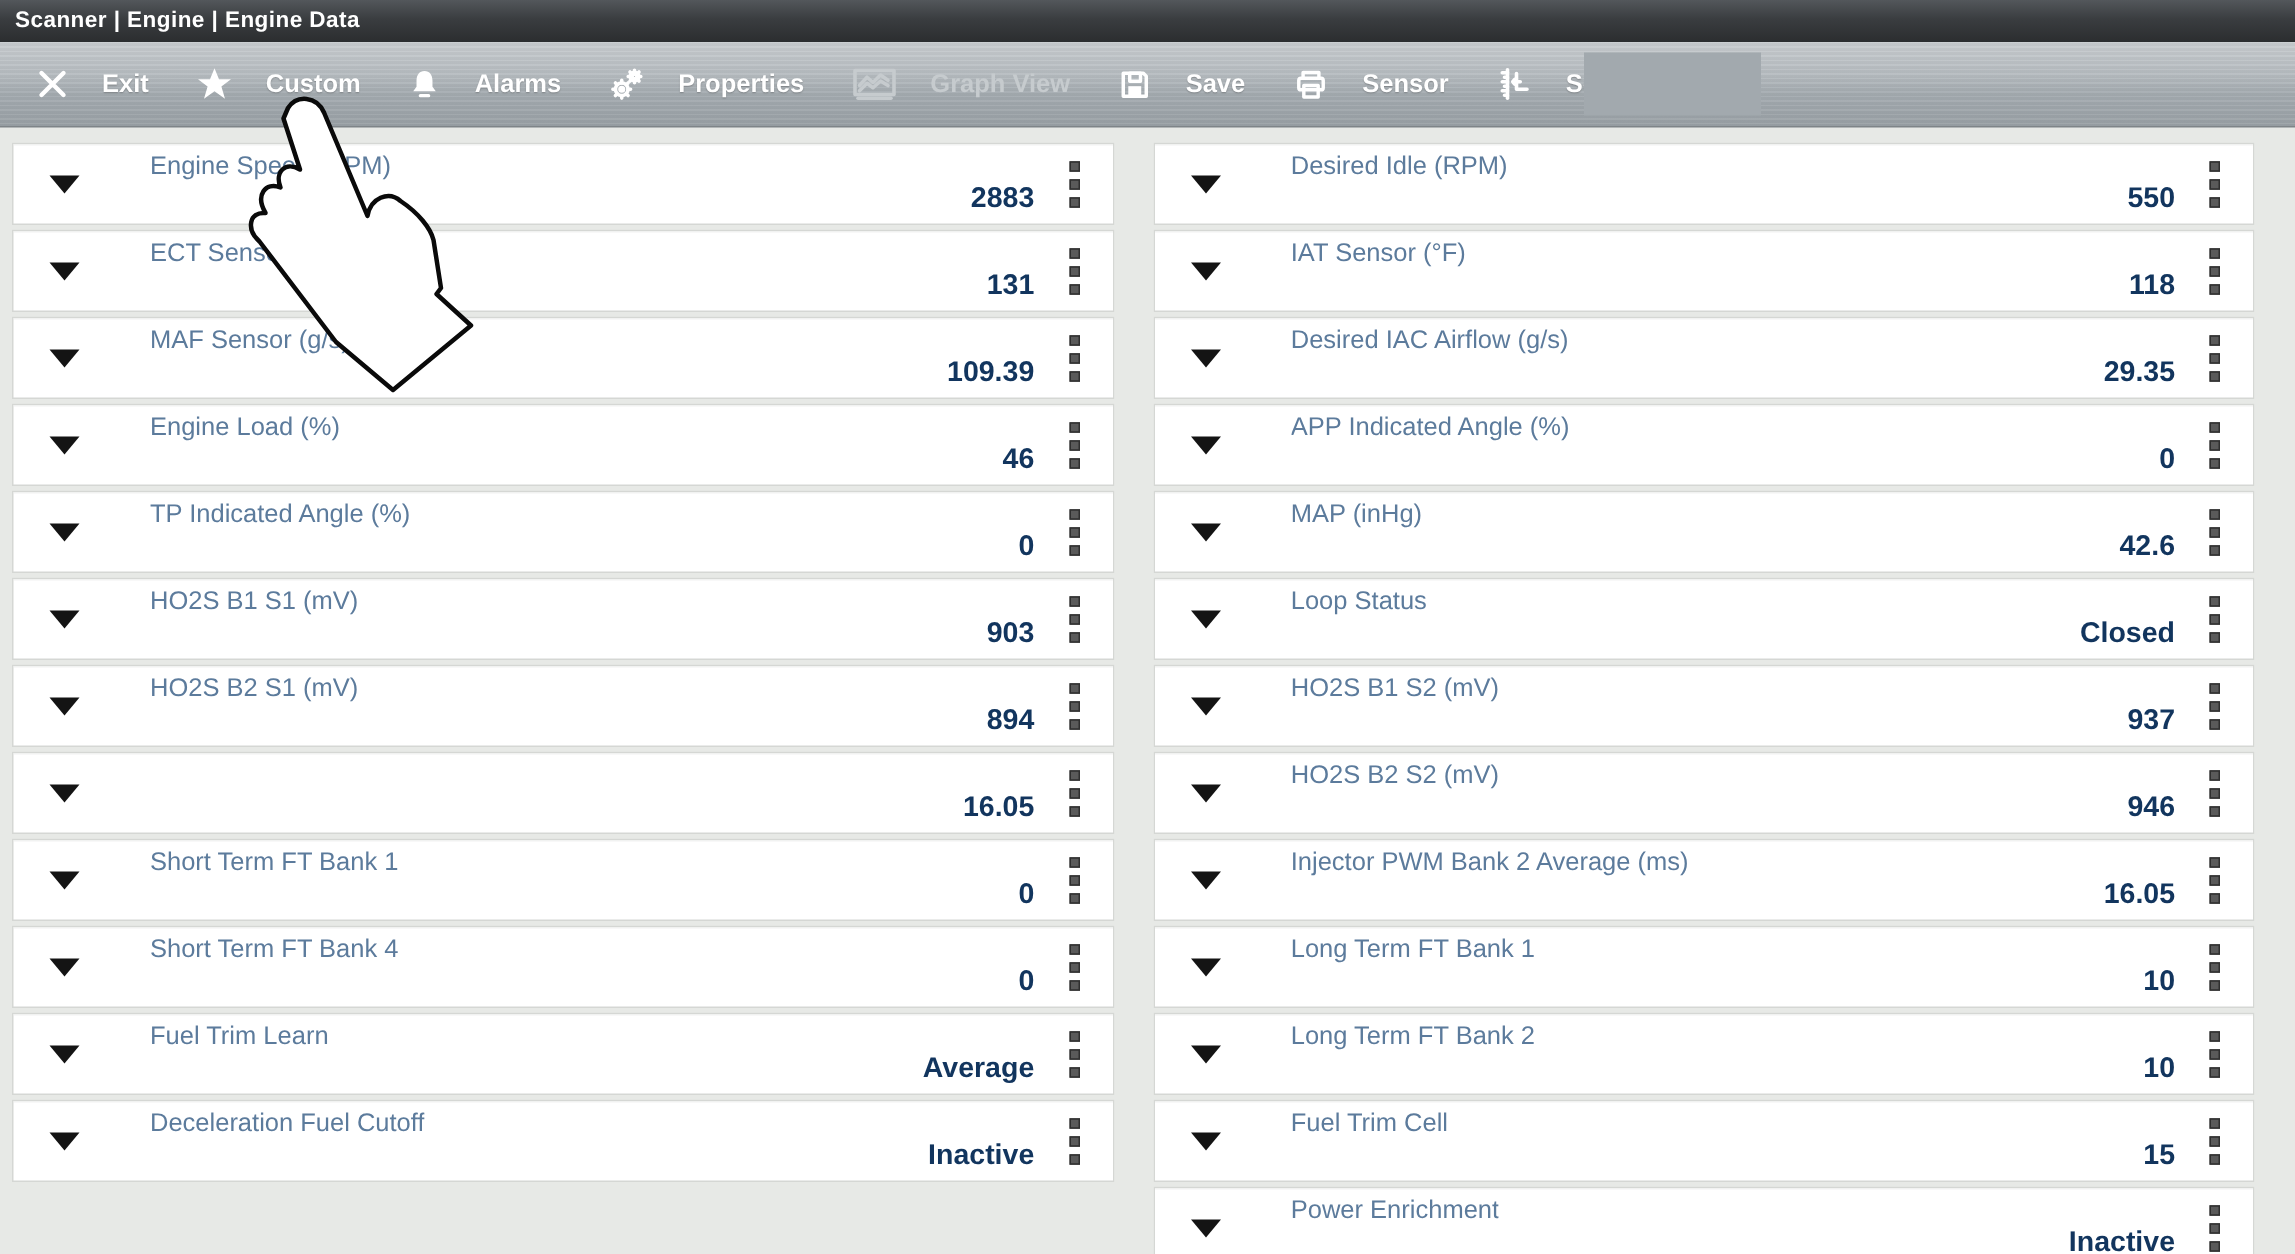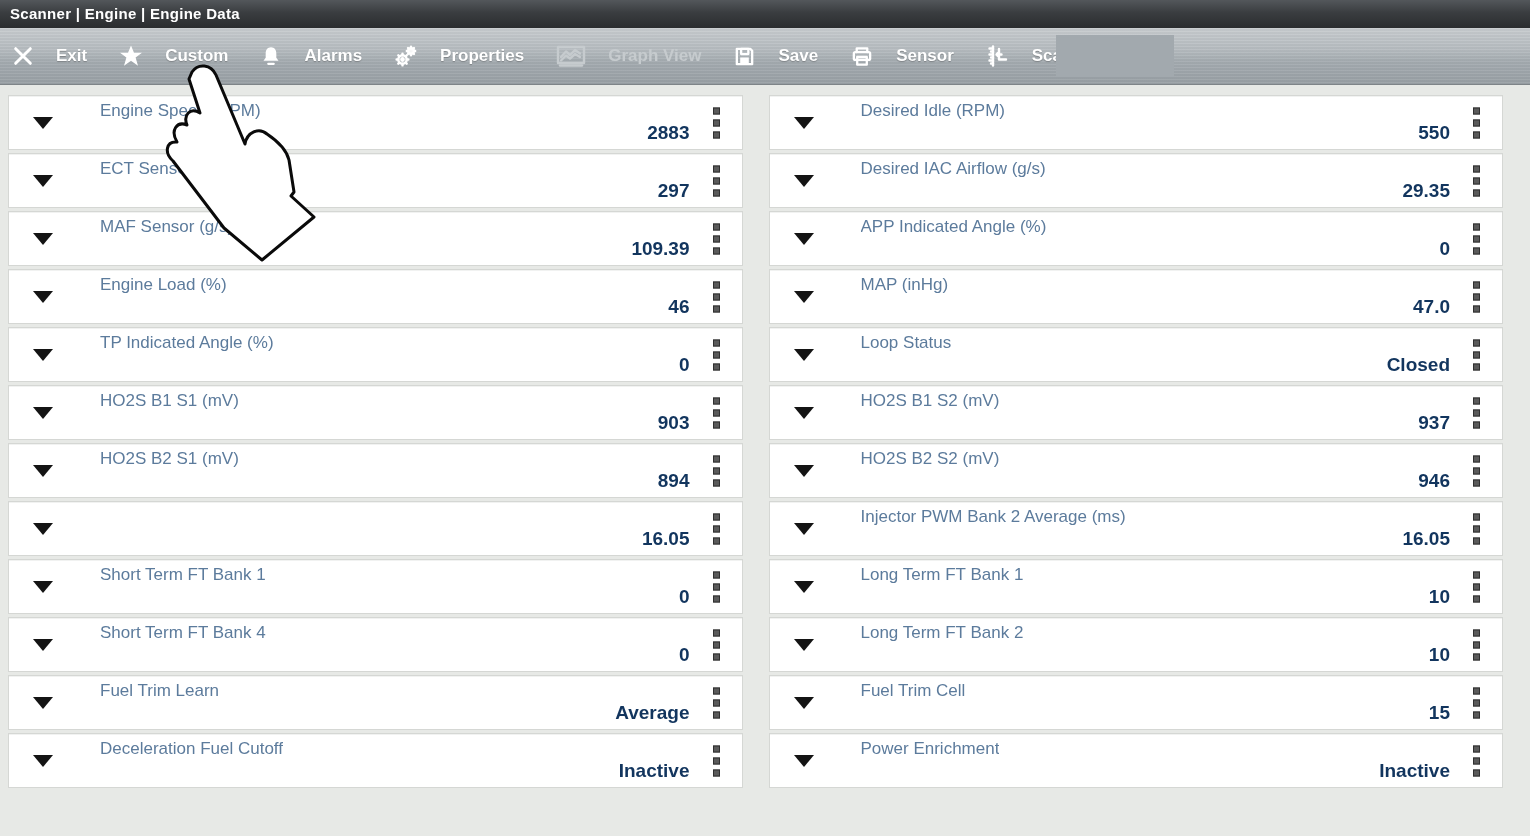--- a/index.html
+++ b/index.html
@@ -23,21 +23,21 @@
       repeating-linear-gradient(180deg, rgba(255,255,255,.05) 0 1px, rgba(0,0,0,.03) 1px 3px),
       linear-gradient(180deg,#c9cdd0 0%,#b6bcc0 40%,#a5acb1 60%,#9aa1a6 100%);
     border-bottom:1px solid #7e8488;
   }
   .tb-btn{
     display:flex;align-items:center;height:100%;
     padding:0 16px;gap:22px;cursor:pointer;
     color:#fff;font-weight:bold;font-size:17px;
     text-shadow:0 1px 1px rgba(0,0,0,.25);
   }
-  .tb-btn:first-child{padding-left:12px;}
+  .tb-btn:first-child{padding-left:24px;}
   .tb-btn.disabled{color:#c6cbce;text-shadow:none;cursor:default;}
   .tb-icon{display:flex;align-items:center;}
   .tb-icon svg{display:block;}
   .tb-slot{
     position:absolute;left:1056px;top:7px;width:118px;height:42px;
     background:#a2a9ae;
   }
   
   .cols{
     position:absolute;top:95px;left:8px;right:27px;
@@ -185,21 +185,21 @@
     <span class="kebab">
           <span></span>
           <span></span>
           <span></span>
         </span>
   </div>
 
   <div class="prow">
     <span class="tri"></span>
     <span class="pname">ECT Sensor (°F)</span>
-    <span class="pvalue">297</span>
+    <span class="pvalue">131</span>
     <span class="kebab">
           <span></span>
           <span></span>
           <span></span>
         </span>
   </div>
 
   <div class="prow">
     <span class="tri"></span>
     <span class="pname">MAF Sensor (g/s)</span>
@@ -315,20 +315,30 @@
     <span class="tri"></span>
     <span class="pname">Desired Idle (RPM)</span>
     <span class="pvalue">550</span>
     <span class="kebab">
           <span></span>
           <span></span>
           <span></span>
         </span>
   </div>
 
+  <div class="prow">
+    <span class="tri"></span>
+    <span class="pname">IAT Sensor (°F)</span>
+    <span class="pvalue">118</span>
+    <span class="kebab">
+          <span></span>
+          <span></span>
+          <span></span>
+        </span>
+  </div>
 
   <div class="prow">
     <span class="tri"></span>
     <span class="pname">Desired IAC Airflow (g/s)</span>
     <span class="pvalue">29.35</span>
     <span class="kebab">
           <span></span>
           <span></span>
           <span></span>
         </span>
@@ -341,21 +351,21 @@
     <span class="kebab">
           <span></span>
           <span></span>
           <span></span>
         </span>
   </div>
 
   <div class="prow">
     <span class="tri"></span>
     <span class="pname">MAP (inHg)</span>
-    <span class="pvalue">47.0</span>
+    <span class="pvalue">42.6</span>
     <span class="kebab">
           <span></span>
           <span></span>
           <span></span>
         </span>
   </div>
 
   <div class="prow">
     <span class="tri"></span>
     <span class="pname">Loop Status</span>

